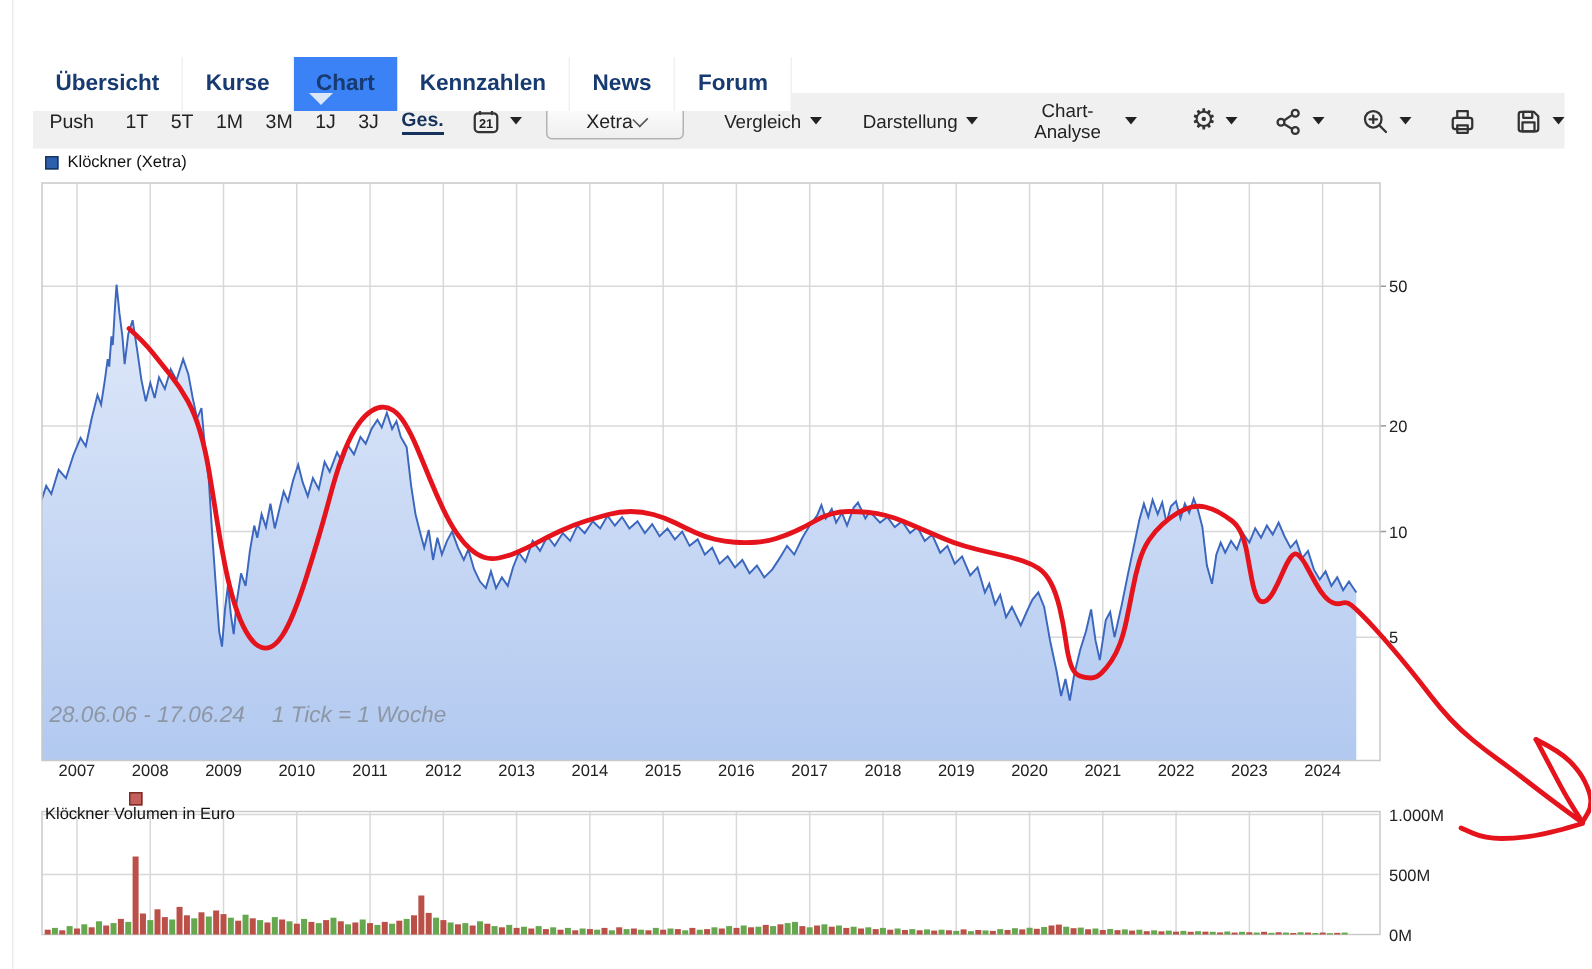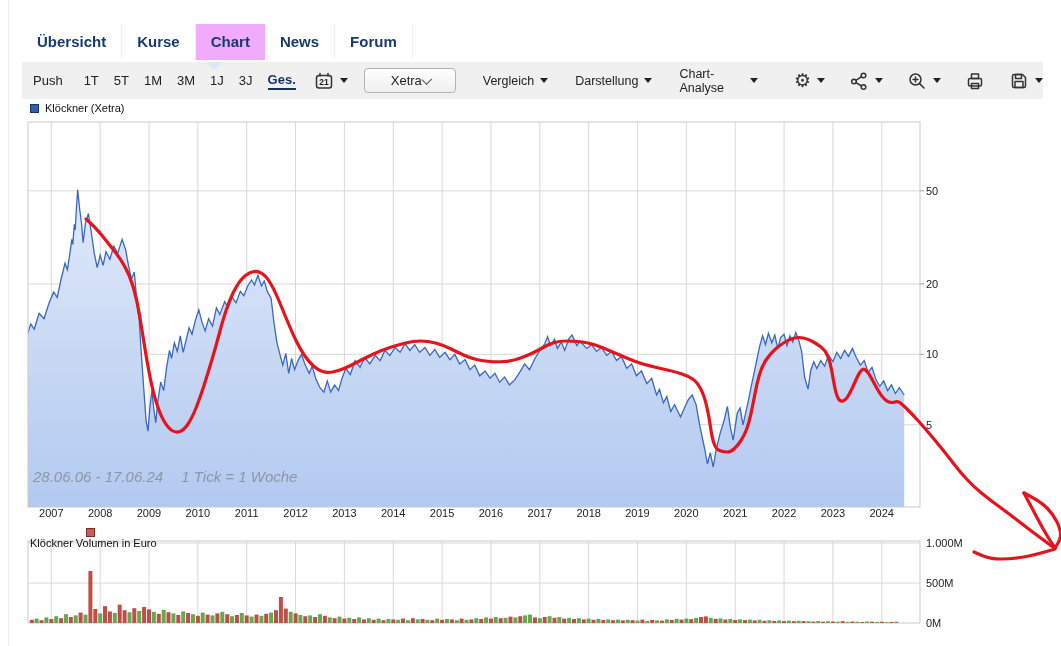--- a/index.html
+++ b/index.html
@@ -1,44 +1,44 @@
 <!DOCTYPE html>
 <html><head>
 <meta charset="utf-8">
 <style>
   html,body{margin:0;padding:0;background:#fff;}
   .page{position:relative;width:1061px;height:646px;background:#fff;overflow:hidden;
         font-family:"Liberation Sans",sans-serif;color:#222;}
   .leftline{position:absolute;left:8px;top:0;bottom:0;width:1px;background:#ececec;}
 
   
-  .tabbar{position:absolute;left:22px;top:24px;display:flex;z-index:5;}
+  .tabbar{position:absolute;left:22px;top:38px;display:flex;z-index:5;}
   .tab{height:36px;line-height:36px;padding:0 15px;font-size:15px;font-weight:700;
        color:#173a70;background:#fff;cursor:pointer;border-right:1px solid #f1f1f1;}
-  .tab.active{background:#f0abfc;border-right:none;}
+  .tab.active{background:#3b82f6;border-right:none;}
   .notch{position:absolute;left:206px;top:62px;width:0;height:0;z-index:6;
          border-left:8px solid transparent;border-right:8px solid transparent;
          border-top:8px solid #dbe7f7;}
 
   
   .toolbar{position:absolute;left:22px;top:62px;width:1021px;height:37px;background:#f0f0f0;
            display:flex;align-items:center;font-size:13px;z-index:4;}
   .tb{display:inline-flex;align-items:center;cursor:pointer;color:#222;}
   .rng{margin-left:15px;}
   .rng.first{margin-left:11px;margin-right:6px;}
   .rng.active{color:#16325c;font-weight:700;border-bottom:2px solid #16325c;padding-bottom:1px;}
   .caret{width:0;height:0;border-left:4px solid transparent;border-right:4px solid transparent;
          border-top:5px solid #222;margin-left:6px;}
   .calbtn{margin-left:18px;}
   .select{margin-left:16px;width:92px;height:25px;border:1px solid #b3b3b3;border-radius:4px;
           background:linear-gradient(#fefefe,#efefef);display:inline-flex;align-items:center;
           padding:0 26px;box-sizing:border-box;}
   .select .chev{width:7px;height:7px;border-right:1.6px solid #555;border-bottom:1.6px solid #555;
                 transform:rotate(45deg) translateY(-2px);margin-left:auto;}
-  .menu{margin-left:27px;font-size:12.5px;}
+  .menu{margin-left:27px;font-size:12.5px;text-align:center;}
   .iconbtn{margin-left:24px;}
   .iconbtn.firsticon{margin-left:36px;}
   .icon{display:inline-flex;}
   .icon svg{stroke:#333;fill:none;stroke-width:1.5;stroke-linecap:round;stroke-linejoin:round;}
   .uicon{font-family:"DejaVu Sans",sans-serif;font-size:19px;line-height:19px;color:#333;}
 
   
   .legend{position:absolute;display:flex;align-items:center;font-size:11px;color:#111;z-index:3;}
   .legend .sq{width:9px;height:9px;margin-right:6px;border:1px solid #000;box-sizing:border-box;}
   .legend1{left:30px;top:102px;}
@@ -52,20 +52,21 @@
 </head>
 <body>
 
 <div class="page">
   <div class="leftline"></div>
 
   <div class="tabbar">
     <div class="tab">Übersicht</div>
     <div class="tab">Kurse</div>
     <div class="tab active">Chart</div>
+    <div class="tab">Kennzahlen</div>
     <div class="tab">News</div>
     <div class="tab">Forum</div>
   </div>
   <div class="notch"></div>
 
   <div class="toolbar">
     <span class="tb rng first">Push</span>
     <span class="tb rng">1T</span>
     <span class="tb rng">5T</span>
     <span class="tb rng">1M</span>

